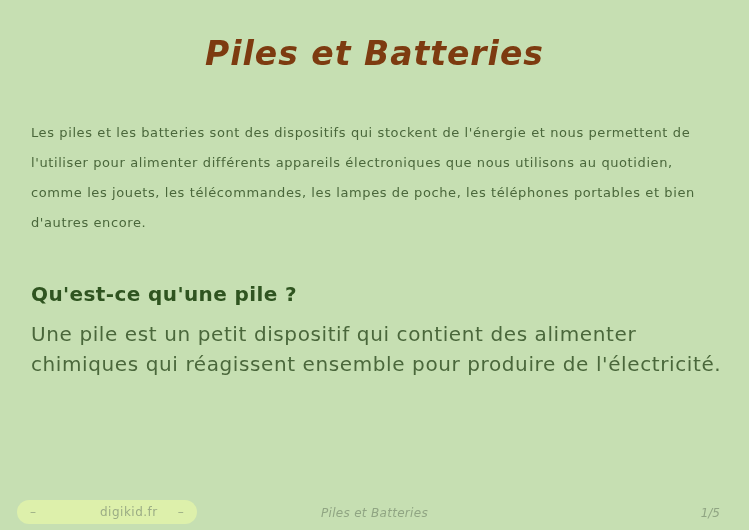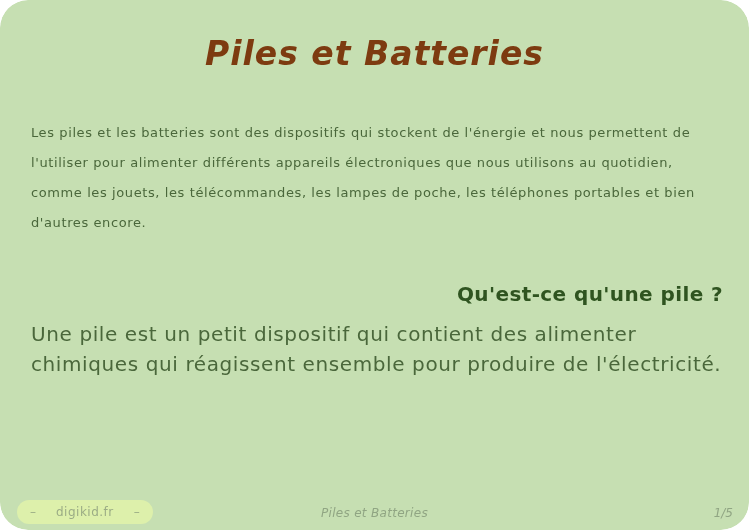--- a/index.html
+++ b/index.html
@@ -1,15 +1,15 @@
 <!DOCTYPE html>
 <html><head>
 <meta charset="utf-8">
 <style>
-  * { margin: 0; padding: 0; box-sizing: border-box; border-radius: 28px; }
+  * { margin: 0; padding: 0; box-sizing: border-box; }
   html, body { width: 749px; height: 530px; }
   body {
     font-family: "DejaVu Sans", "Liberation Sans", sans-serif;
     overflow: hidden;
   }
   .slide {
     position: relative;
     width: 749px;
     height: 530px;
     background: #c6dfb2;
@@ -34,21 +34,20 @@
     line-height: 30px;
     letter-spacing: 0.6px;
     color: #4a673b;
   }
   .section-heading {
     margin-top: 44px;
     font-size: 20px;
     font-weight: bold;
     letter-spacing: 0.4px;
     color: #2f5420;
-    text-align: right;
   }
   .section-body {
     margin-top: 13px;
     font-size: 20px;
     line-height: 30px;
     letter-spacing: 0.6px;
     color: #4a673b;
   }
   .footer {
     position: absolute;
@@ -65,35 +64,35 @@
     padding: 0 13px;
     border-radius: 12px;
     background: #ddf0ab;
     display: flex;
     align-items: center;
     gap: 20px;
     font-size: 12px;
     color: #9bac85;
     cursor: pointer;
   }
-  .badge .brand { letter-spacing: 0.5px; }
+  .badge .brand { letter-spacing: 0.5px; margin-left: 44px; }
   .doc-title {
     position: absolute;
     left: 0;
     right: 0;
     bottom: 10px;
     text-align: center;
     font-style: italic;
     font-size: 12px;
     letter-spacing: 0.3px;
     color: #90a583;
   }
   .page-num {
     position: absolute;
-    right: 16px;
+    right: 29px;
     bottom: 10px;
     font-style: italic;
     font-size: 12px;
     color: #90a583;
   }
 </style>
 </head>
 <body>
 
 <div class="slide">

